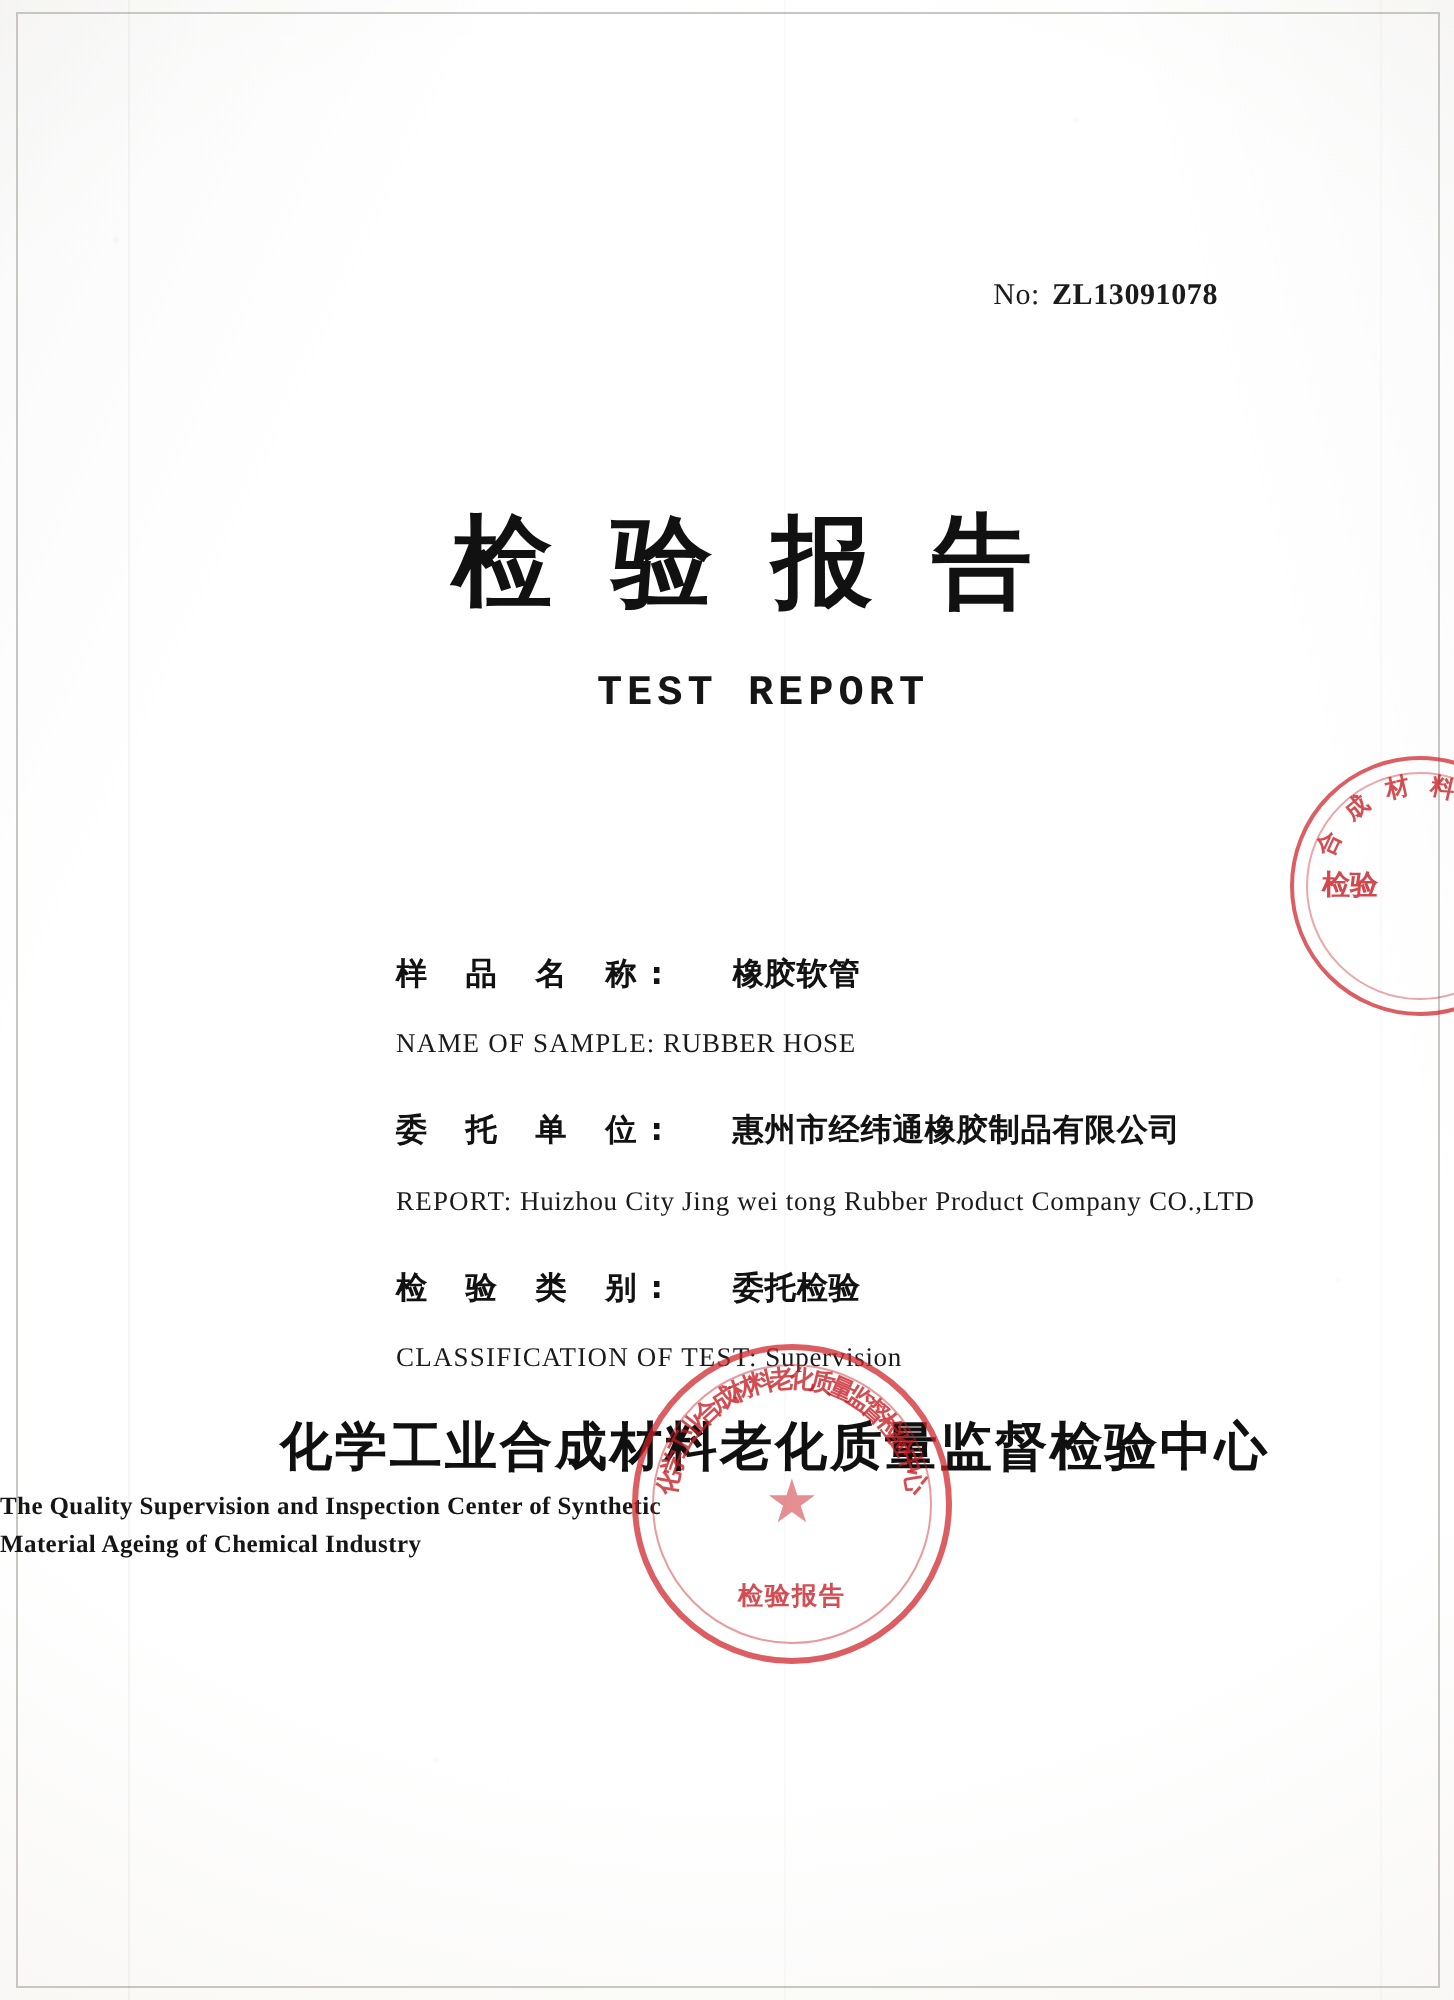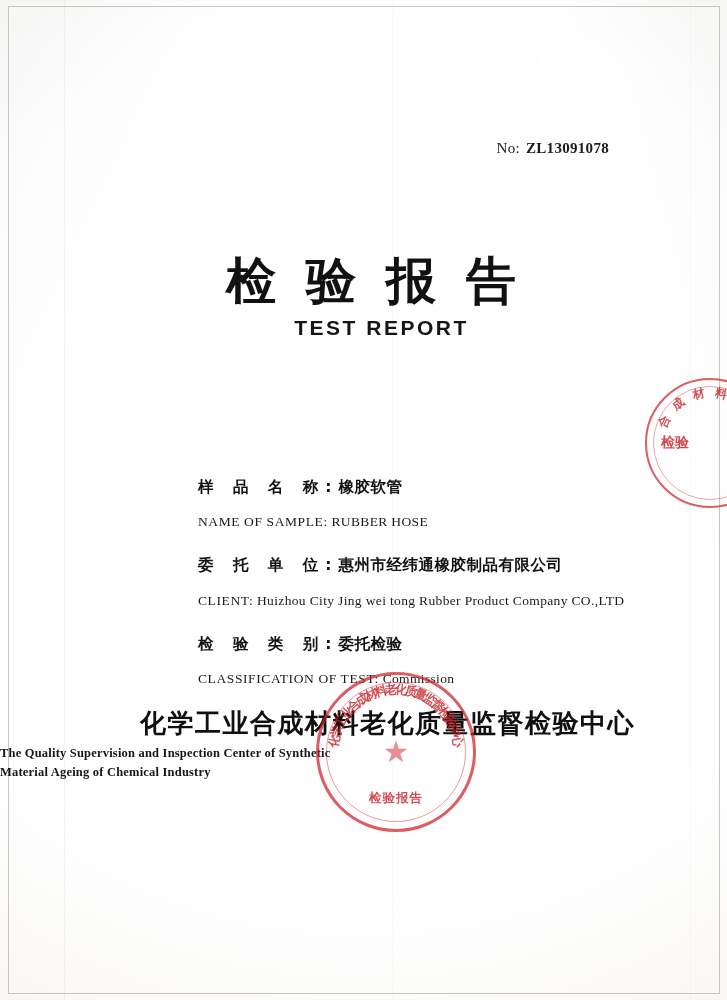--- a/index.html
+++ b/index.html
@@ -84,23 +84,23 @@
     font-weight: 700;
     font-size: 50px;
     letter-spacing: 30px;
     text-indent: 30px;
     color: #111;
     padding-left: 15px;
   }
   .title-en {
     position: absolute;
     left: 0; right: 0;
-    top: 316px;
+    top: 336px;
     text-align: center;
-    font-family: Liberation Sans, sans-serif;
+    font-family: Liberation Mono, monospace;
     font-weight: 700;
     font-size: 21px;
     letter-spacing: 2.5px;
     color: #151515;
     padding-left: 36px;
   }
 
   
   .fields {
     position: absolute;
@@ -111,21 +111,21 @@
   .field { margin-bottom: 26px; }
   .field .cn {
     font-family: "DejaVu Sans", sans-serif;
     font-size: 15.5px;
     font-weight: 700;
     color: #121212;
     white-space: nowrap;
     line-height: 1.25;
   }
   .field .cn .lab { letter-spacing: 7px; }
-  .field .cn .val { letter-spacing: .5px; font-weight: 700; }
+  .field .cn .val { letter-spacing: .5px; font-weight: 700; margin-left: 28px; }
   .field .en {
     margin-top: 17px;
     font-family: "Liberation Serif", serif;
     font-size: 13.5px;
     color: #1a1a1a;
     letter-spacing: .35px;
     white-space: nowrap;
   }
   .field .en .e-lab { letter-spacing: .6px; }
 
@@ -267,30 +267,30 @@
       <div class="en">
         <span class="e-lab">NAME OF SAMPLE:</span>&nbsp;<span>RUBBER    HOSE</span>
       </div>
     </div>
 
     <div class="field">
       <div class="cn">
         <span class="lab">委 托 单 位:</span><span class="val">惠州市经纬通橡胶制品有限公司</span>
       </div>
       <div class="en">
-        <span class="e-lab">CLIENT:</span>&nbsp;<span>Huizhou City Jing wei tong Rubber Product Company CO.,LTD</span>
+        <span class="e-lab">REPORT:</span>&nbsp;<span>Huizhou City Jing wei tong Rubber Product Company CO.,LTD</span>
       </div>
     </div>
 
     <div class="field">
       <div class="cn">
         <span class="lab">检 验 类 别:</span><span class="val">委托检验</span>
       </div>
       <div class="en">
-        <span class="e-lab">CLASSIFICATION OF TEST:</span>&nbsp;<span>Commission</span>
+        <span class="e-lab">CLASSIFICATION OF TEST:</span>&nbsp;<span>Supervision</span>
       </div>
     </div>
 
   </div>
 
   <div class="center-cn">化学工业合成材料老化质量监督检验中心</div>
   <div class="center-en">
     <div>The Quality Supervision and Inspection Center of Synthetic</div>
     <div>Material Ageing of Chemical Industry</div>
   </div>

